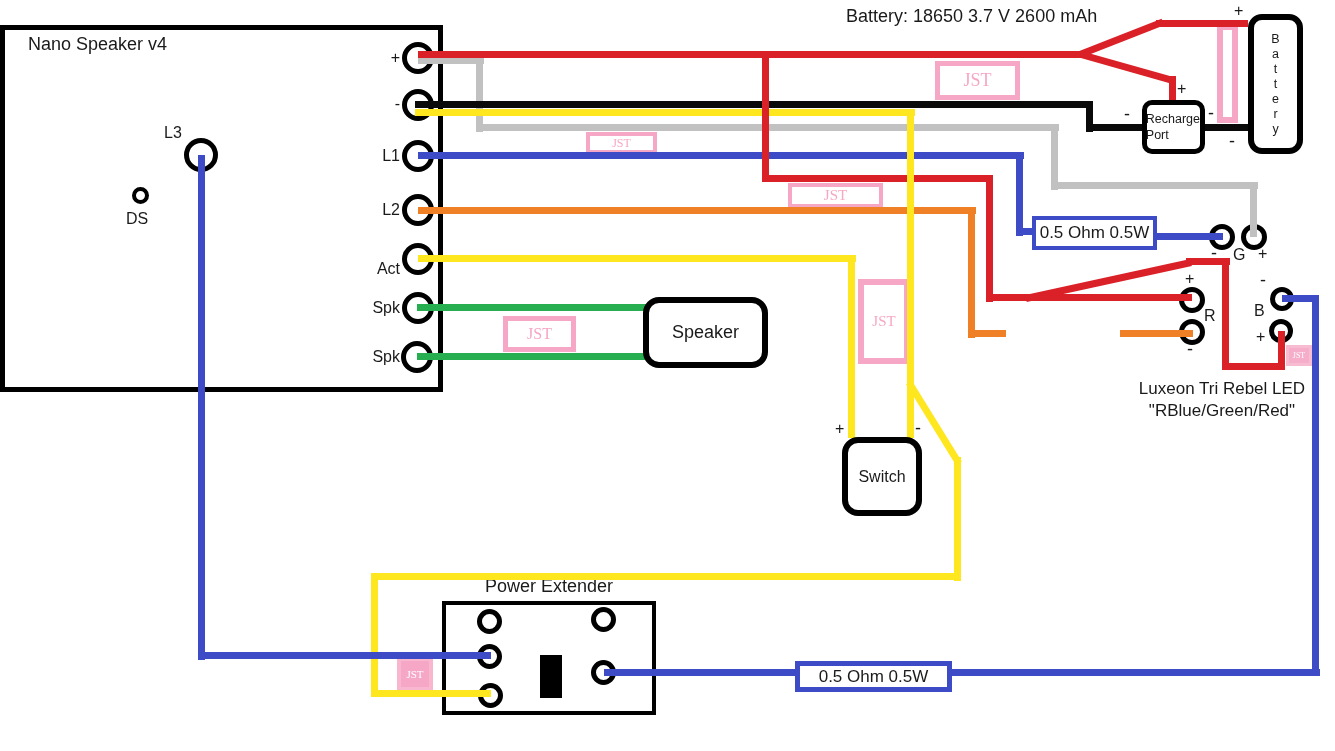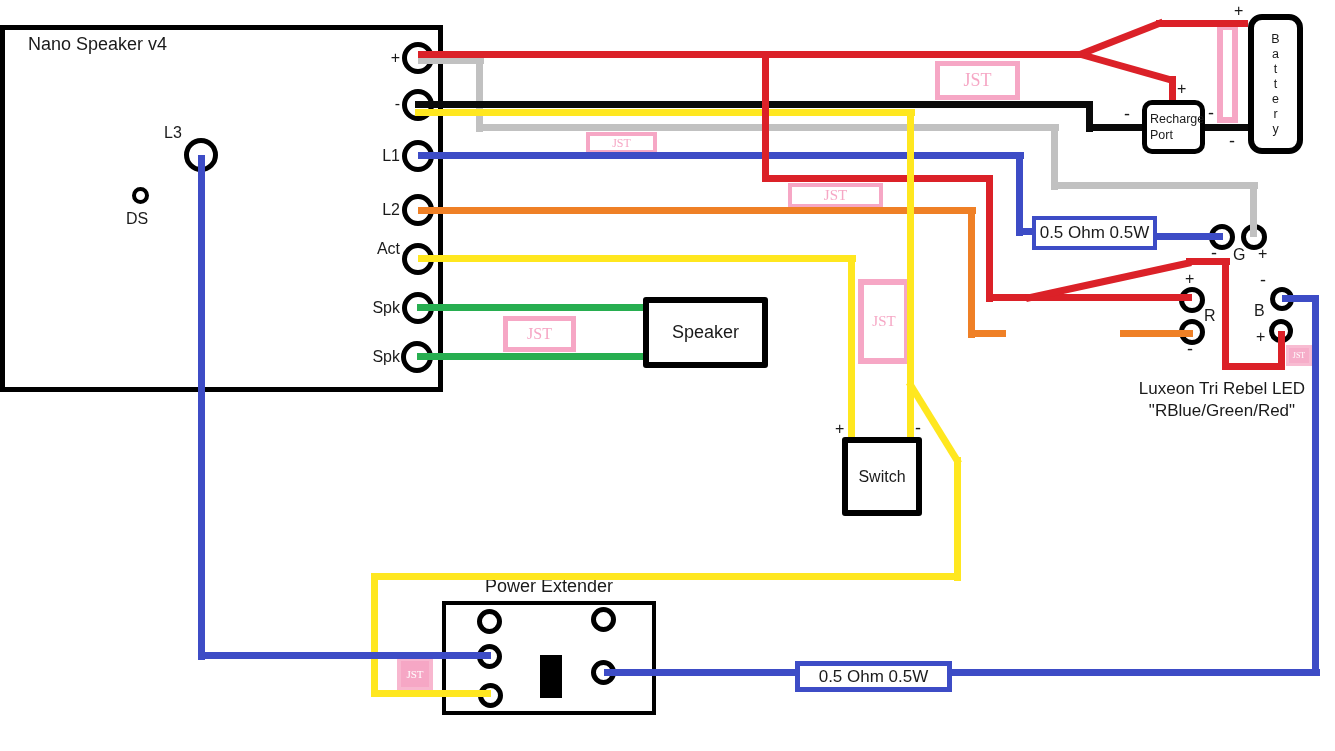--- a/index.html
+++ b/index.html
@@ -12,21 +12,21 @@
   .red{background:var(--red);}
   .blk{background:var(--black);}
   .gry{background:var(--gray);}
   .yel{background:var(--yellow);}
   .blu{background:var(--blue);}
   .org{background:var(--orange);}
   .grn{background:var(--green);}
   .node{position:absolute;box-sizing:border-box;border:5px solid #000;border-radius:50%;background:#fff;}
   .box{position:absolute;box-sizing:border-box;background:#fff;border:5px solid #000;
     display:flex;align-items:center;justify-content:center;text-align:center;}
-  .rbox{border-radius:3px;border-width:6px;}
+  .rbox{border-radius:16px;border-width:6px;}
   .jst{position:absolute;box-sizing:border-box;border:5px solid var(--pink);background:#fff;
     color:var(--pink);display:flex;align-items:center;justify-content:center;font-family:Liberation Serif, serif;}
   .jst.solid{background:var(--pink);border:4px solid #f8b7cf;color:#fff;}
   .lbl{position:absolute;white-space:nowrap;}
   .pin-lbl{position:absolute;width:70px;text-align:right;font-size:16px;}
   .pre{white-space:pre-line;}
 </style>
 </head>
 <body>
 
@@ -157,43 +157,44 @@
 
   <div class="box rbox pre" style="left:1248px;top:14px;width:55px;height:140px;border-radius:14px;font-size:12.5px;line-height:15px;">
     <span class="pre">B
 a
 t
 t
 e
 r
 y</span></div>
 
-  <div class="box pre" style="left:1142px;top:100px;width:63px;height:54px;border-radius:10px;border-width:5px;font-size:12.5px;line-height:16px;justify-content:flex-start;text-align:left;padding-left:3px;">
+  <div class="box pre" style="left:1142px;top:100px;width:63px;height:54px;border-radius:10px;border-width:5px;font-size:12.5px;line-height:16px;justify-content:flex-end;text-align:left;padding-left:3px;">
     <span class="pre">Recharge
 Port</span></div>
 
   <div class="box" style="left:1032px;top:216px;width:125px;height:34px;border:4px solid var(--blue);font-size:17px;">
     <span>0.5 Ohm 0.5W</span>
     </div>
 
 
   <div class="box" style="left:795px;top:661px;width:157px;height:31px;border:5px solid var(--blue);font-size:17px;">
     <span>0.5 Ohm 0.5W</span>
     </div>
 
   <div class="pin-lbl" style="left:330px;top:49px;">+</div>
   <div class="pin-lbl" style="left:330px;top:95px;">-</div>
   <div class="pin-lbl" style="left:330px;top:147px;">L1</div>
   <div class="pin-lbl" style="left:330px;top:201px;">L2</div>
-  <div class="pin-lbl" style="left:330px;top:240px;">Act</div>
+  <div class="pin-lbl" style="left:330px;top:260px;">Act</div>
   <div class="pin-lbl" style="left:330px;top:299px;">Spk</div>
   <div class="pin-lbl" style="left:330px;top:348px;">Spk</div>
   <div class="lbl" style="left:164px;top:124px;font-size:16px;text-align:center;">L3</div>
   <div class="lbl" style="left:126px;top:210px;font-size:16px;">DS</div>
 
+  <div class="lbl" style="left:846px;top:6px;font-size:18px;">Battery: 18650 3.7 V 2600 mAh</div>
   <div class="lbl" style="left:1234px;top:2px;font-size:16px;">+</div>
   <div class="lbl" style="left:1229px;top:131px;font-size:18px;">-</div>
   <div class="lbl" style="left:1177px;top:80px;font-size:16px;">+</div>
   <div class="lbl" style="left:1124px;top:104px;font-size:18px;">-</div>
   <div class="lbl" style="left:1208px;top:103px;font-size:18px;">-</div>
 
   <div class="lbl" style="left:1211px;top:243px;font-size:18px;">-</div>
   <div class="lbl" style="left:1233px;top:246px;font-size:16px;">G</div>
   <div class="lbl" style="left:1258px;top:245px;font-size:16px;">+</div>
   <div class="lbl" style="left:1185px;top:270px;font-size:16px;">+</div>

